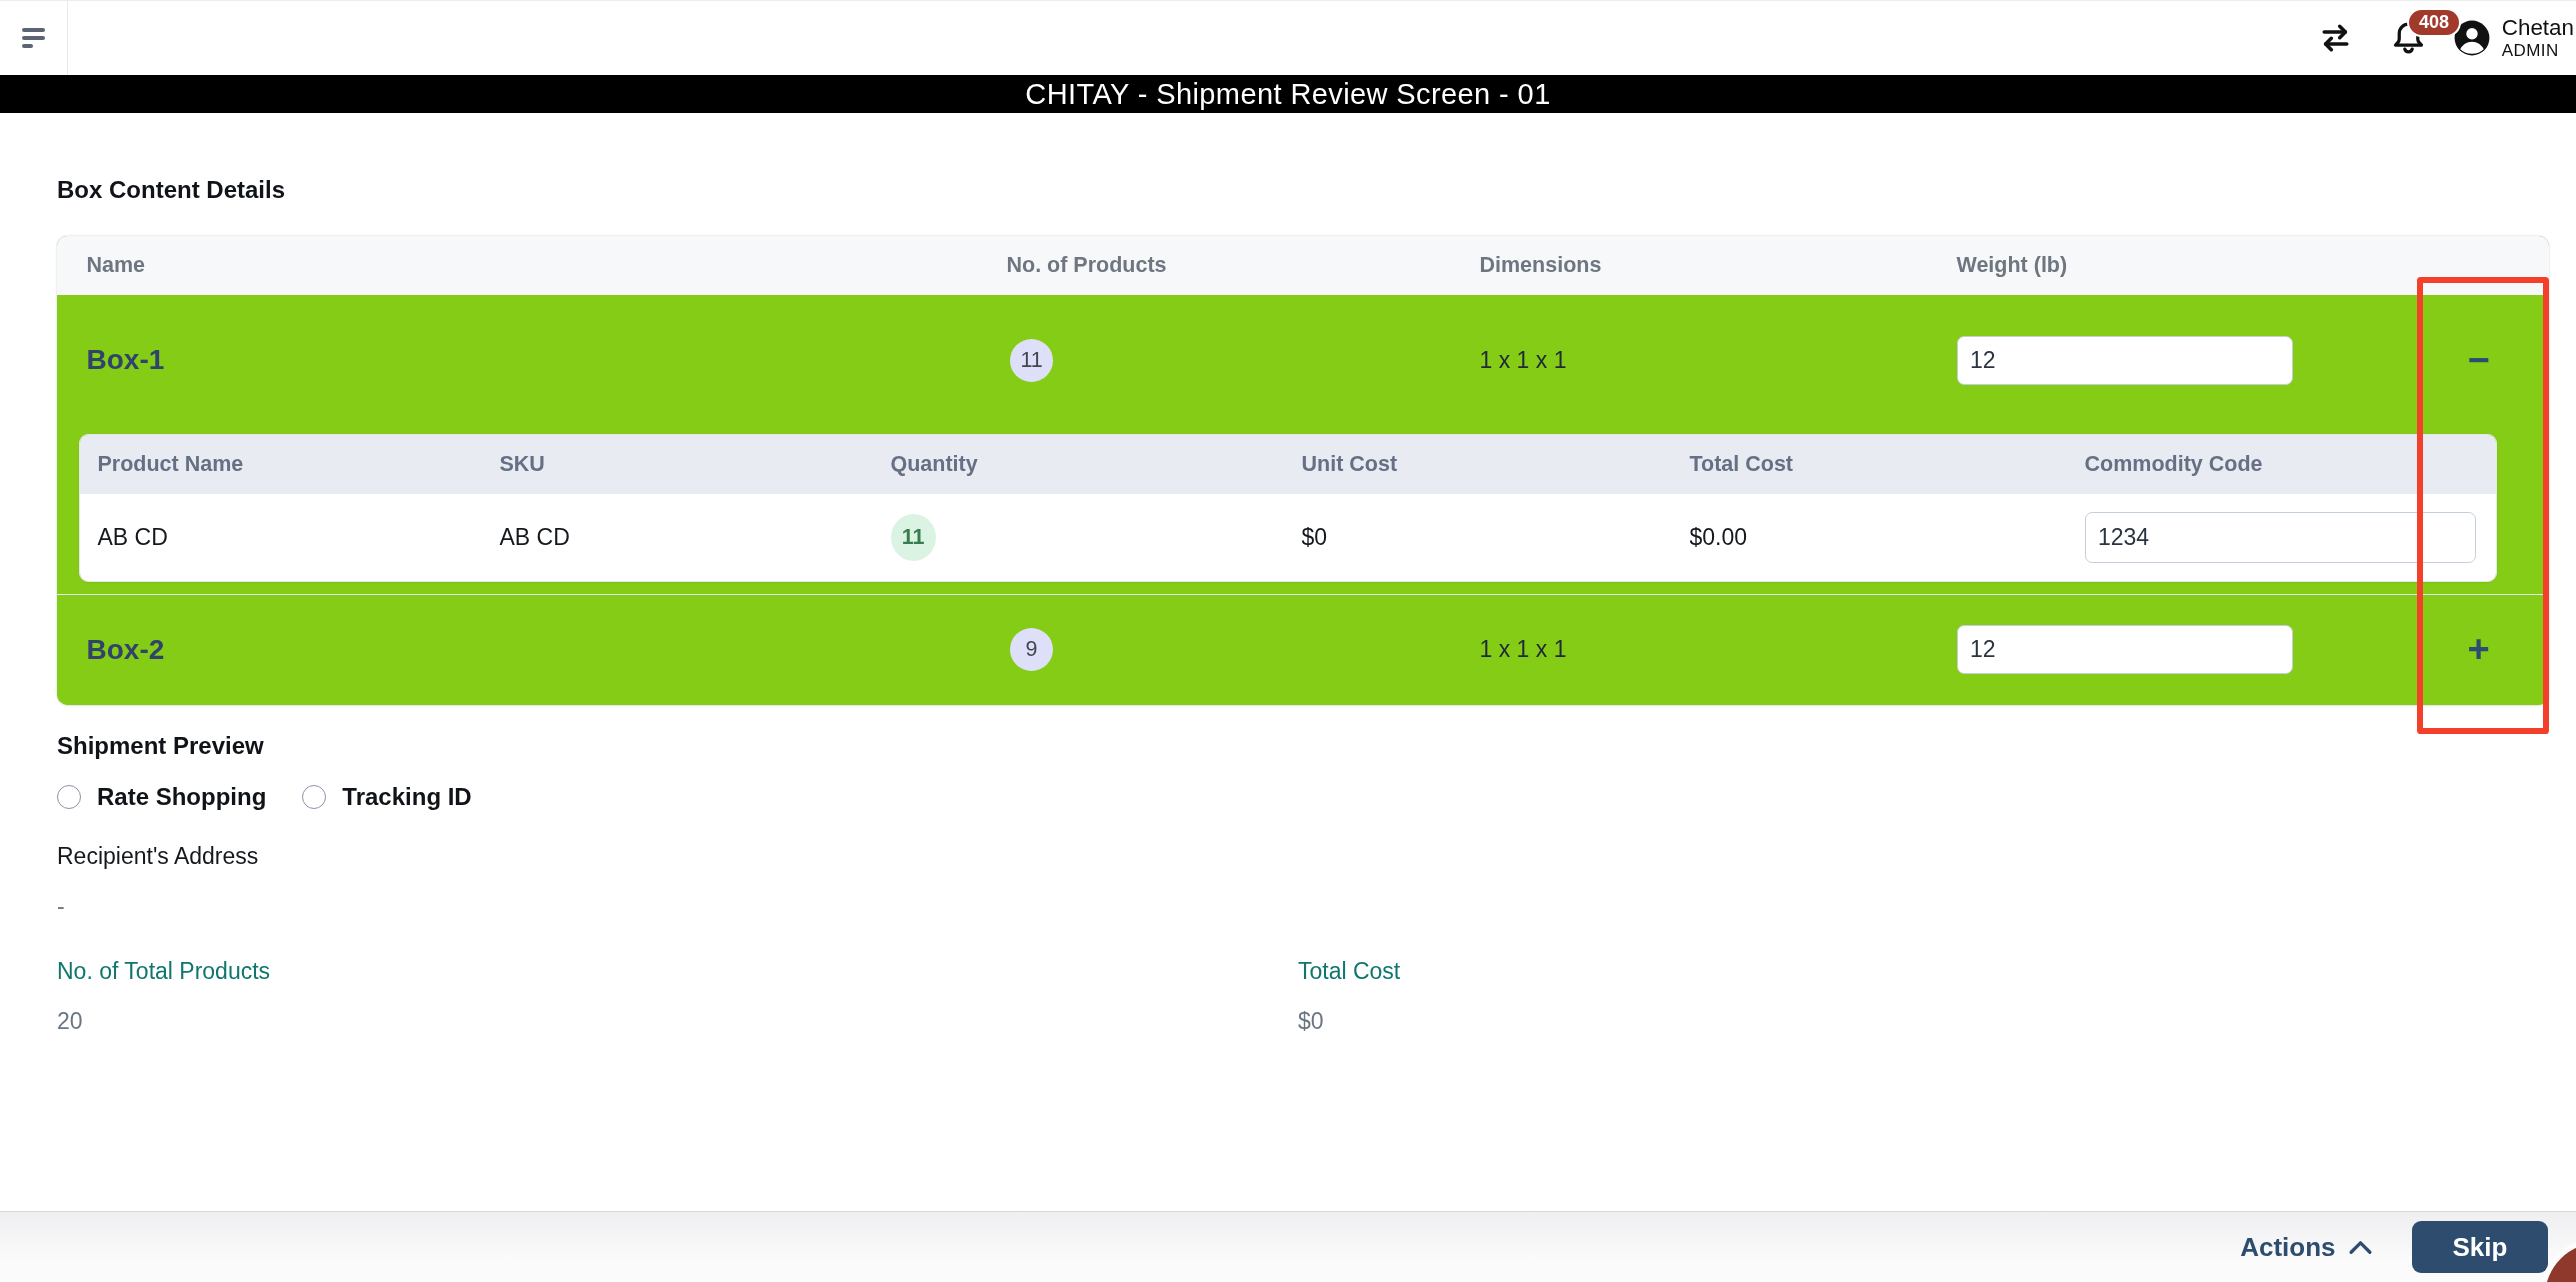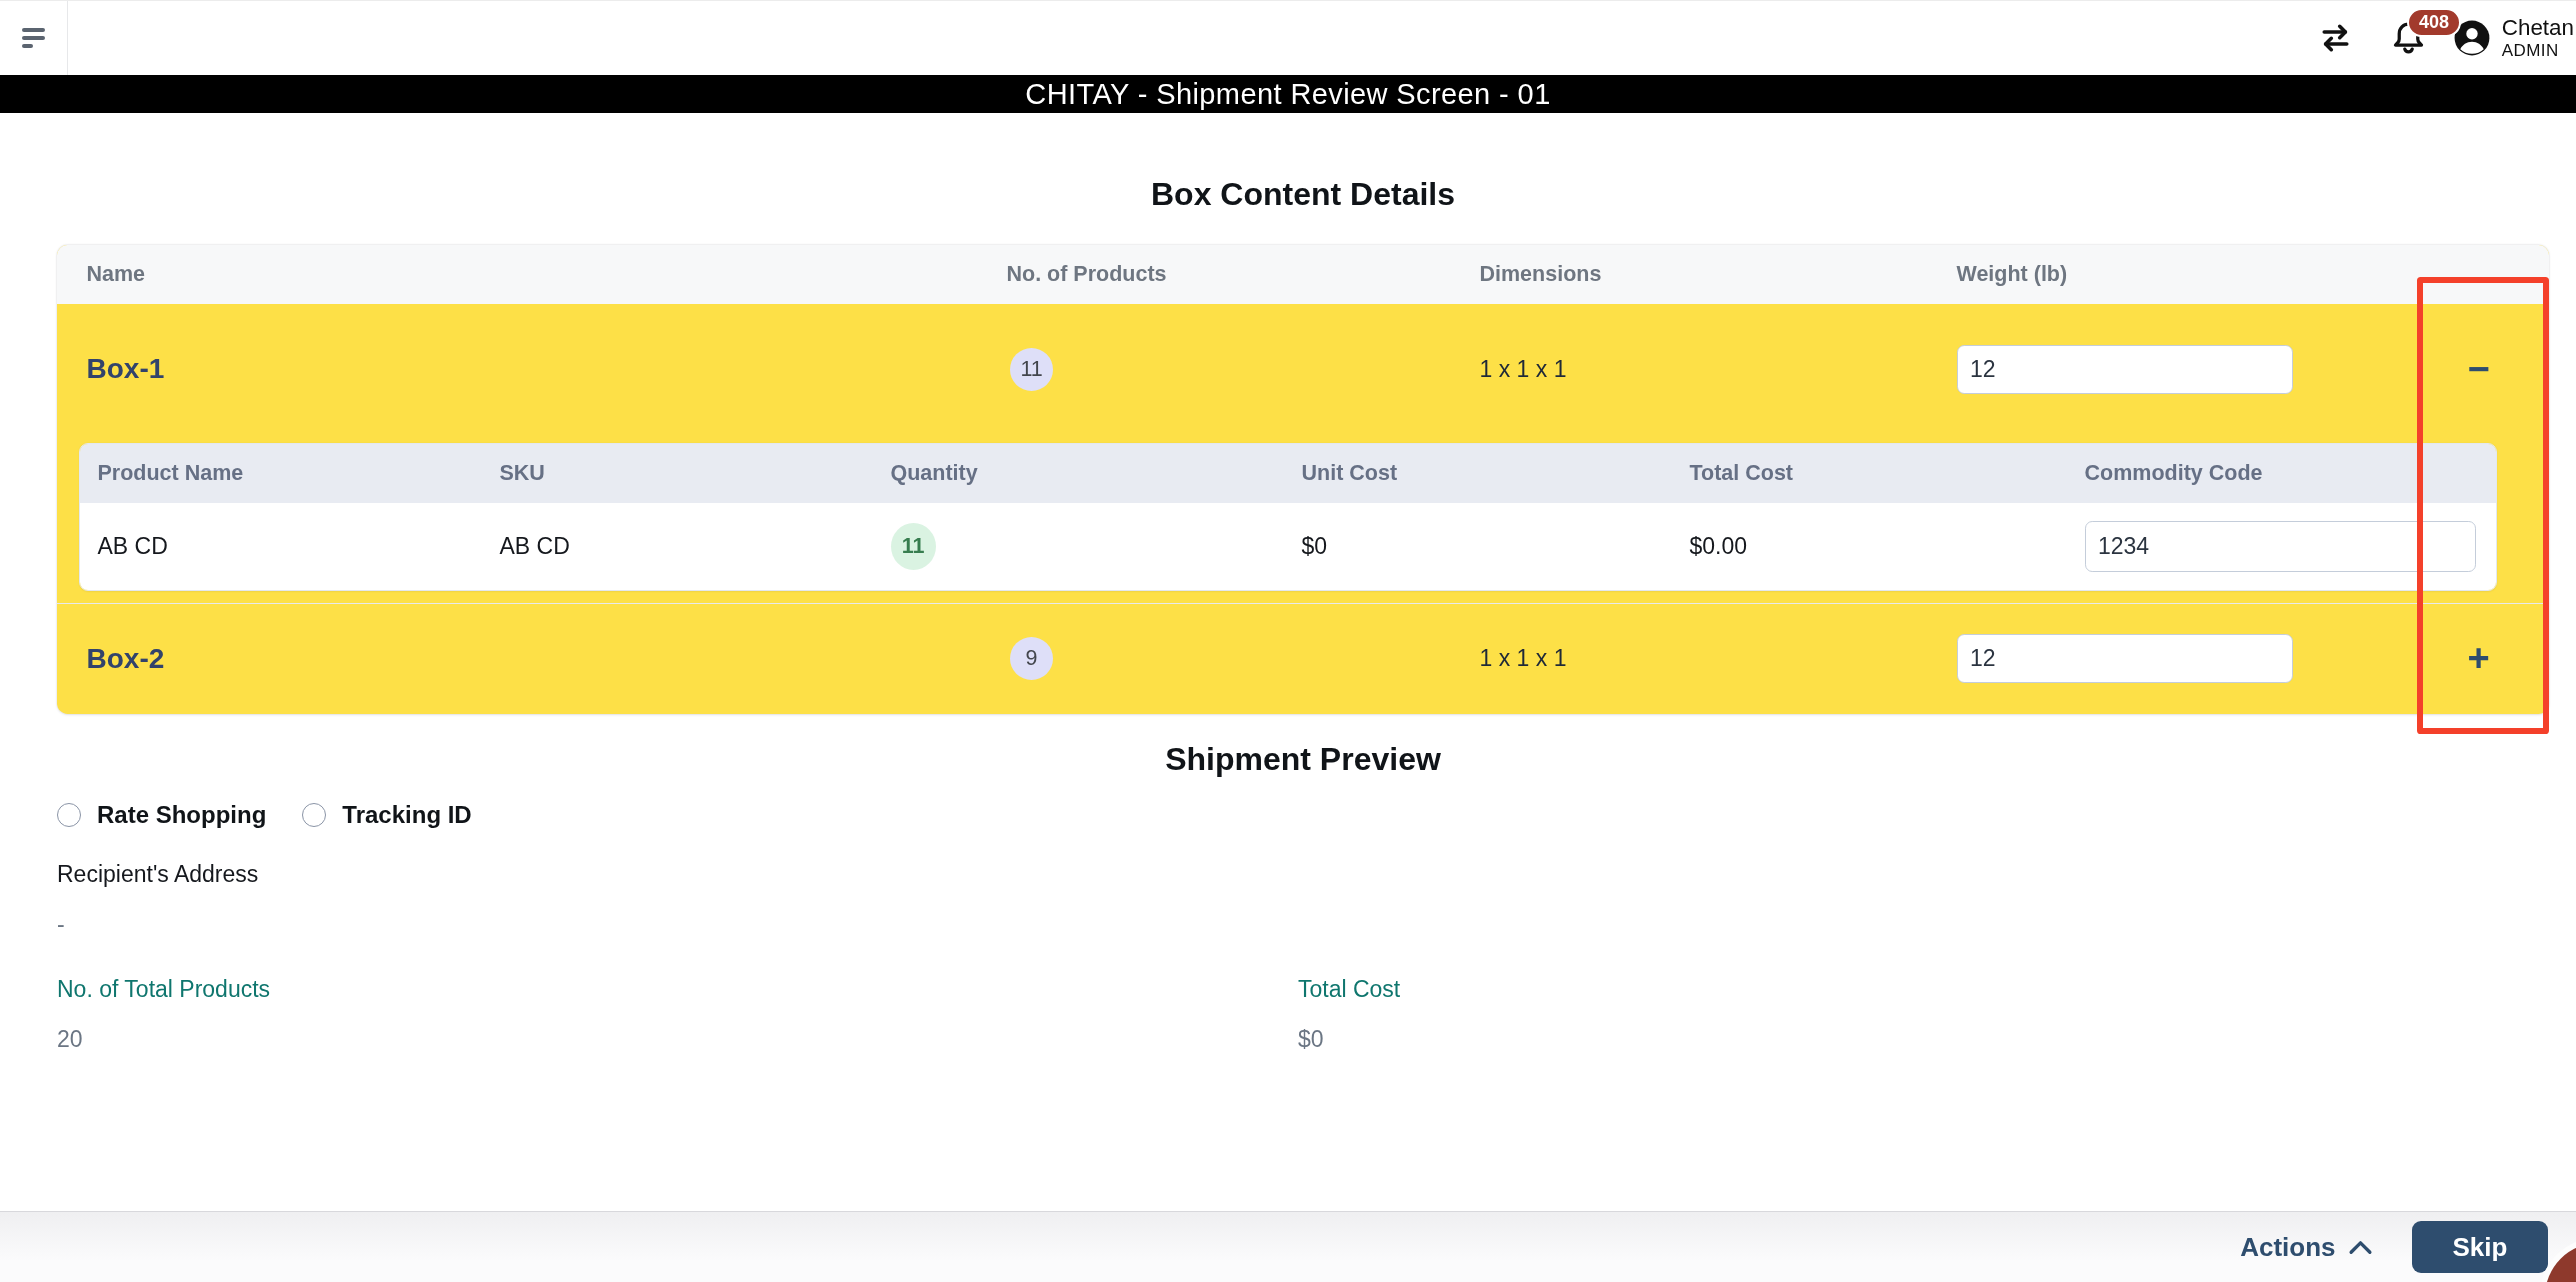--- a/index.html
+++ b/index.html
@@ -61,29 +61,28 @@
   .titlebar-text {
     color: #ffffff;
     font-size: 29px;
     font-weight: 500;
     letter-spacing: 0.4px;
   }
 
   
   .content { padding: 0 27px 0 57px; }
   .section-heading {
-    font-size: 32px; font-weight: 700; color: #101418;
+    font-size: 24px; font-weight: 700; color: #101418;
     margin-top: 63px;
-    text-align: center;
   }
 
   
   .box-table {
     margin-top: 32px;
-    background: #fde047;
+    background: #84cc16;
     border-radius: 10.7px;
     box-shadow: 0 0.9px 2.7px rgba(16,24,40,0.10), 0 0 0 0.9px rgba(16,24,40,0.03);
   }
   .main-grid {
     display: grid;
     grid-template-columns: 920px 473px 477px 411px 1fr;
     align-items: center;
     padding-left: 29.5px;
   }
   .box-table-header {

